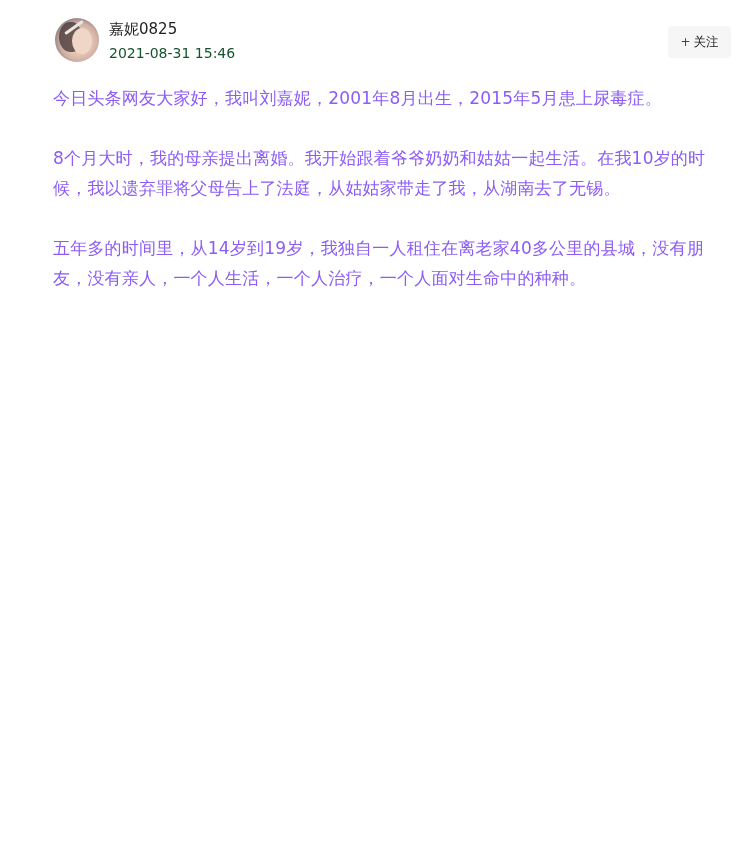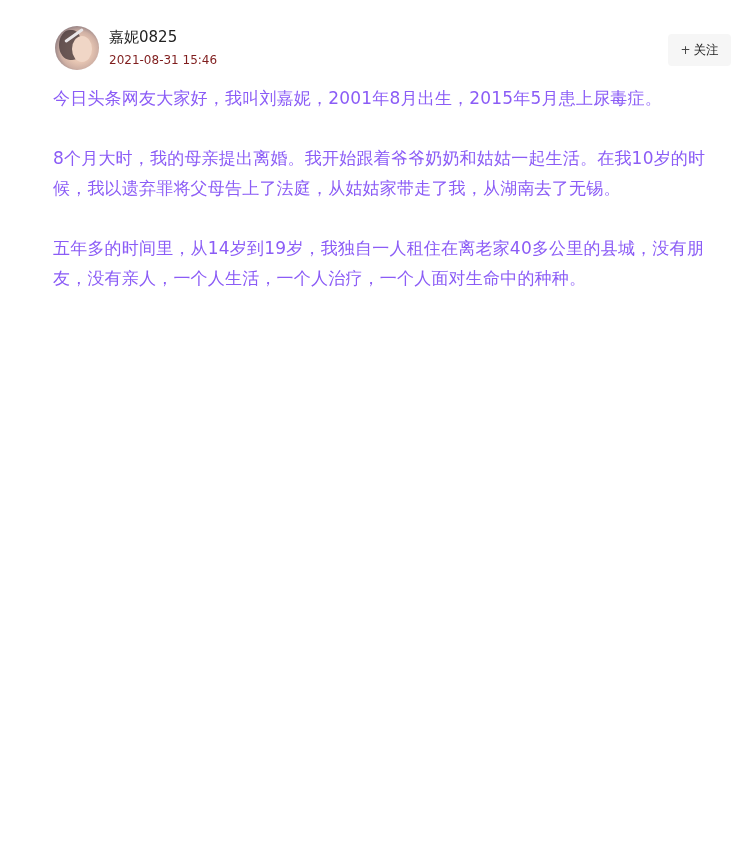--- a/index.html
+++ b/index.html
@@ -1,28 +1,28 @@
 <!DOCTYPE html>
 <html><head>
 <meta charset="utf-8">
 <style>
   * { margin: 0; padding: 0; box-sizing: border-box; }
   html, body { width: 745px; height: 859px; background: #ffffff; overflow: hidden; }
   body { font-family: "DejaVu Sans", "Liberation Sans", sans-serif; color: #222222; position: relative; }
-  .header { position: absolute; left: 0; top: 8px; width: 609px; height: 80px; }
+  .header { position: absolute; left: 0; top: 0; width: 609px; height: 80px; }
   .avatar {
     position: absolute; left: 55px; top: 18px; width: 44px; height: 44px; border-radius: 50%;
     background: radial-gradient(circle at 55% 55%, #f1d9c9 0%, #e7c6b3 35%, #cfb0a4 55%, #8d7c80 75%, #c9bfc6 100%);
     overflow: hidden;
   }
   .avatar .hair { position: absolute; left: 4px; top: 4px; width: 22px; height: 30px; border-radius: 50% 40% 40% 50%; background: #4a3b3c; opacity: .8; }
   .avatar .band { position: absolute; left: 8px; top: 8px; width: 22px; height: 3px; background: #e9e6e8; transform: rotate(-35deg); border-radius: 2px; }
   .avatar .face { position: absolute; left: 17px; top: 10px; width: 20px; height: 26px; border-radius: 50%; background: #f0d6c6; }
   .username { position: absolute; left: 109px; top: 20px; font-size: 15px; color: #222222; }
-  .time { position: absolute; left: 109px; top: 45px; font-size: 12px; color: #7f1d1d; }
+  .time { position: absolute; left: 109px; top: 45px; font-size: 14px; color: #14532d; }
   .follow-btn {
     position: absolute; left: 668px; top: 26px; width: 63px; height: 32px;
     background: #f6f6f6; border-radius: 4px; font-size: 12.5px; color: #222222;
     display: flex; align-items: center; justify-content: center; gap: 3px; cursor: pointer;
   }
   .plus-icon { font-size: 12px; color: #444; line-height: 1; }
   .article { position: absolute; left: 53px; top: 83px; width: 685px; }
   .para { font-size: 17px; line-height: 30px; letter-spacing: 0.2px; color: #8b5cf6; margin-bottom: 30px; }
 </style>
 </head>

